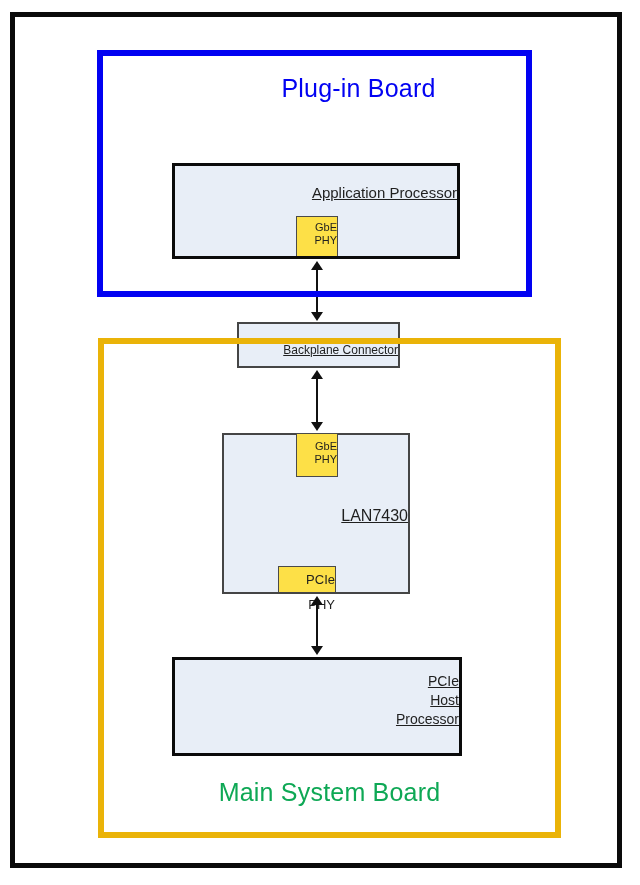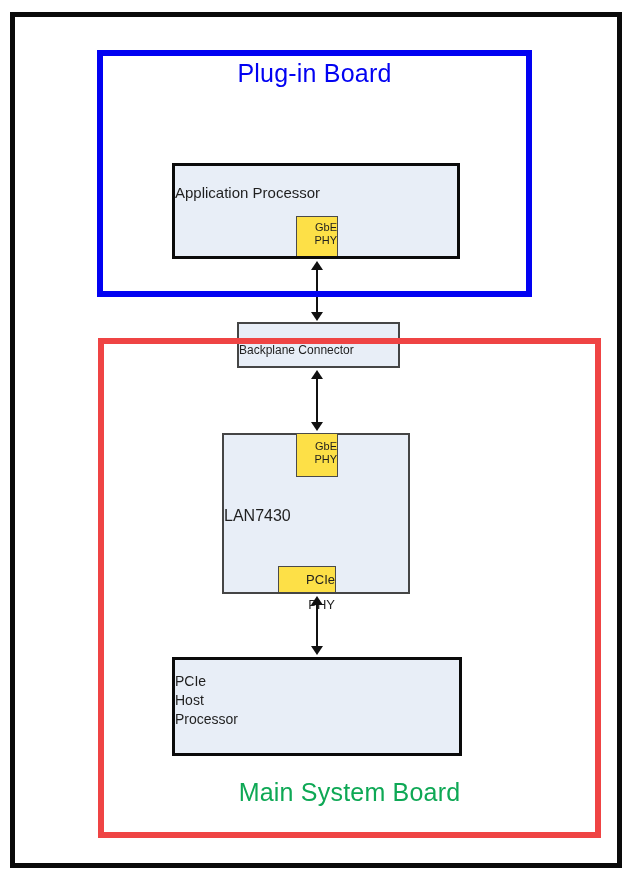--- a/index.html
+++ b/index.html
@@ -25,49 +25,50 @@
     z-index: 1;
   }
 
   
   .board { z-index: 5; background: transparent; }
   .board.blue {
     left: 97px; top: 50px; width: 435px; height: 247px;
     border: 6px solid #0202f2;
   }
   .board.green {
-    left: 98px; top: 338px; width: 503px; height: 500px;
-    border: 6px solid #ef4444;
+    left: 98px; top: 338px; width: 463px; height: 500px;
+    border: 6px solid #eab308;
   }
   .board-title {
     position: absolute; left: 0; width: 100%;
     text-align: center;
     font-size: 25px;
     letter-spacing: 0.2px;
   }
-  .board.blue .board-title { top: 3px; color: #0202f2; }
+  .board.blue .board-title { top: 18px; color: #0202f2; margin-left: 44px; }
   .board.green .board-title { top: 434px; color: #0ea855; }
 
   
   .node {
     background: #e8eef7;
     z-index: 2;
   }
   .node.thick { border: 3px solid #0a0a0a; }
   .node.thin  { border: 2px solid #454545; }
 
   .node-app  { left: 172px; top: 163px; width: 288px; height: 96px; }
   .node-bpc  { left: 237px; top: 322px; width: 163px; height: 46px; }
   .node-lan  { left: 222px; top: 433px; width: 188px; height: 161px; }
   .node-host { left: 172px; top: 657px; width: 290px; height: 99px; }
 
   .node-label {
     position: absolute; left: 0; width: 100%;
-    text-align: left;
+    text-align: right;
     white-space: pre-line;
+    text-decoration: underline;
   }
   .node-app .node-label  { top: 18px; font-size: 15px; }
   .node-bpc .node-label  { top: 19px; font-size: 12px; }
   .lan-title             { top: 72px; font-size: 16px; }
   .node-host .node-label { top: 12px; font-size: 14px; line-height: 19px; }
 
   
   .subnode {
     position: absolute; box-sizing: border-box;
     background: #fde047;

